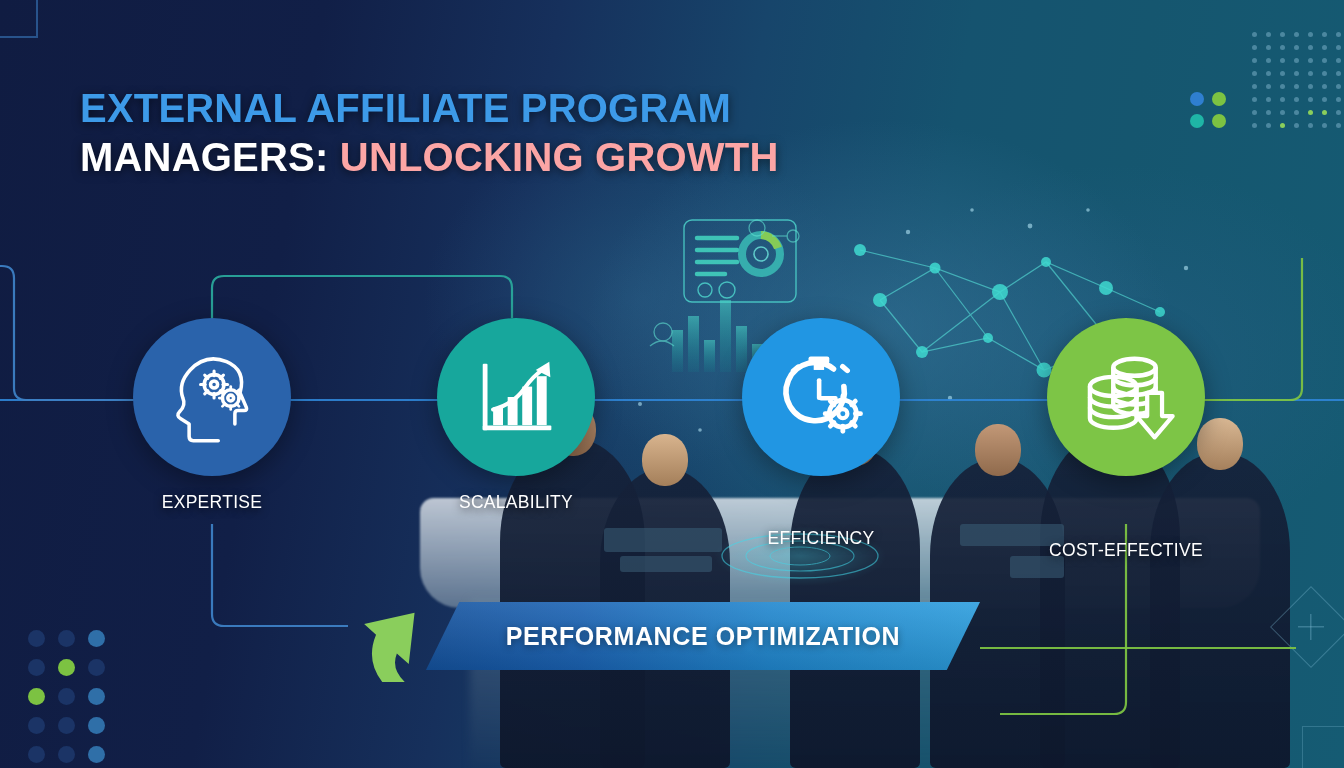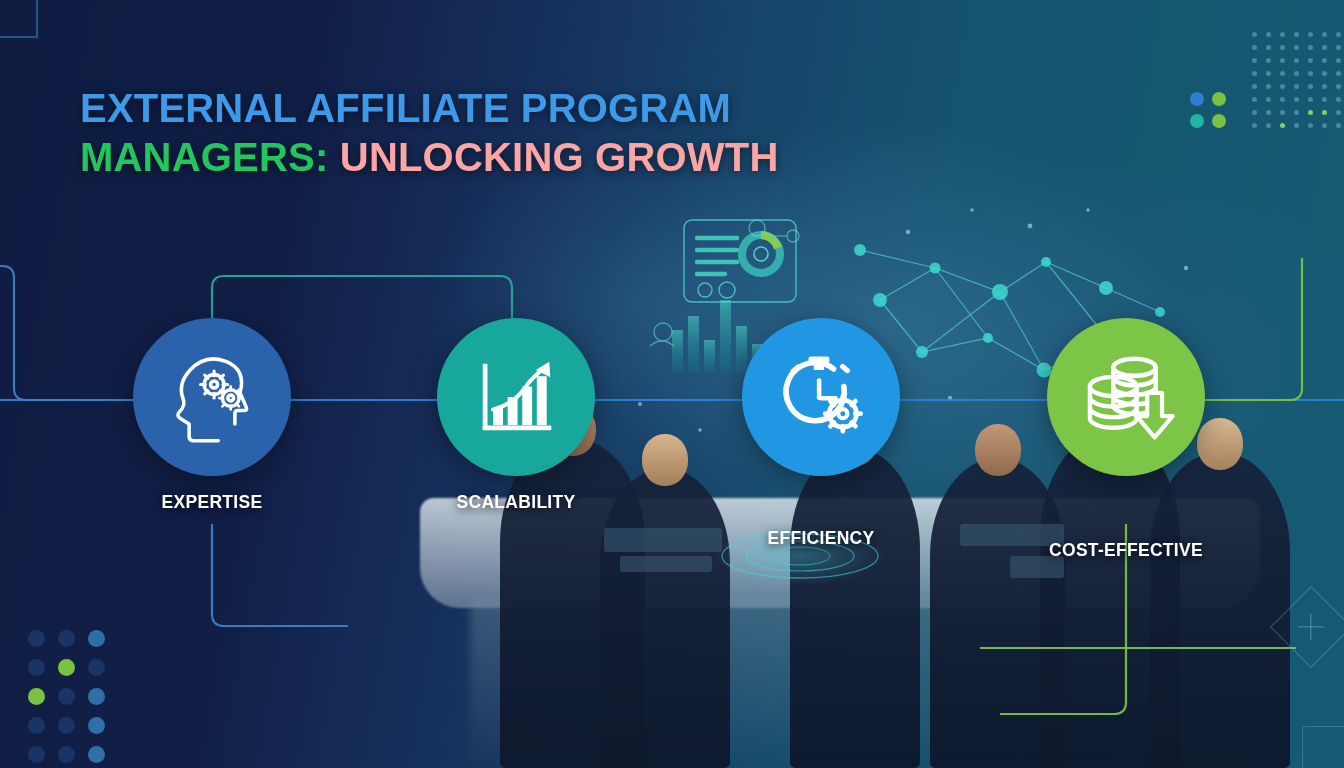--- a/index.html
+++ b/index.html
@@ -113,33 +113,33 @@
 
   
   .title {
     position:absolute; left:80px; top:84px;
     font-size:40px; font-weight:700; line-height:49px;
     letter-spacing:.2px;
     text-shadow:0 2px 10px rgba(0,0,0,.55);
   }
   .title .l1 { color:#3d9ae8; display:block; }
   .title .l2 { display:block; }
-  .title .l2 .accent { color:#22c55e; }
+  .title .l2 .accent { color:#ffffff; }
   .title .l2 .plain  { color:#fca5a5; }
 
   
   .pillar { position:absolute; }
   .circle {
     position:absolute; border-radius:50%;
     display:flex; align-items:center; justify-content:center;
     box-shadow:0 6px 26px rgba(0,0,0,.35);
   }
   .p-label {
     position:absolute; top:492px;
-    color:#ffffff; font-size:17.5px; font-weight:700; letter-spacing:.3px;
+    color:#ffffff; font-size:17.5px; font-weight:400; letter-spacing:.3px;
     white-space:nowrap; text-shadow:0 2px 8px rgba(0,0,0,.75);
     transform:translateX(-50%);
   }
 
   
   .banner-wrap { position:absolute; left:350px; top:602px; width:630px; height:72px; }
   .banner-shape {
     position:absolute; left:76px; top:0; width:554px; height:68px;
     background:linear-gradient(90deg,#14529e 0%, #1a63b4 28%, #2087cf 62%, #2c9ede 100%);
     clip-path:polygon(6% 0%, 100% 0%, 94% 100%, 0% 100%);
@@ -487,14 +487,21 @@
           <path d="M 16 50 v 10 a 22 9 0 0 0 44 0 v -10"></path>
           <path d="M 16 60 v 10 a 22 9 0 0 0 44 0 v -10"></path>
         </g>
 
         <path d="M 70 46 h 14 v 22 h 10 L 77 88 L 60 68 h 10 Z" fill="#7dc546" stroke="#ffffff" stroke-width="4" stroke-linejoin="round"></path>
       </svg>
     </div>
     <div class="p-label" style="left:1126px;margin-top:48px;">COST-EFFECTIVE</div>
   </div>
 
+  <div class="banner-wrap">
+    <svg class="banner-arrow" viewBox="0 0 130 92">
+      <path d="M 8 88 Q 6 46 40 34 L 40 18 L 82 48 L 40 78 L 40 62 Q 24 68 24 88 Z" fill="#8ace5c" transform="rotate(-48 45 55)"></path>
+    </svg>
+    <div class="banner-shape"></div>
+    <div class="banner-text">PERFORMANCE OPTIMIZATION</div>
+  </div>
 
 </div>
 
 </body></html>

